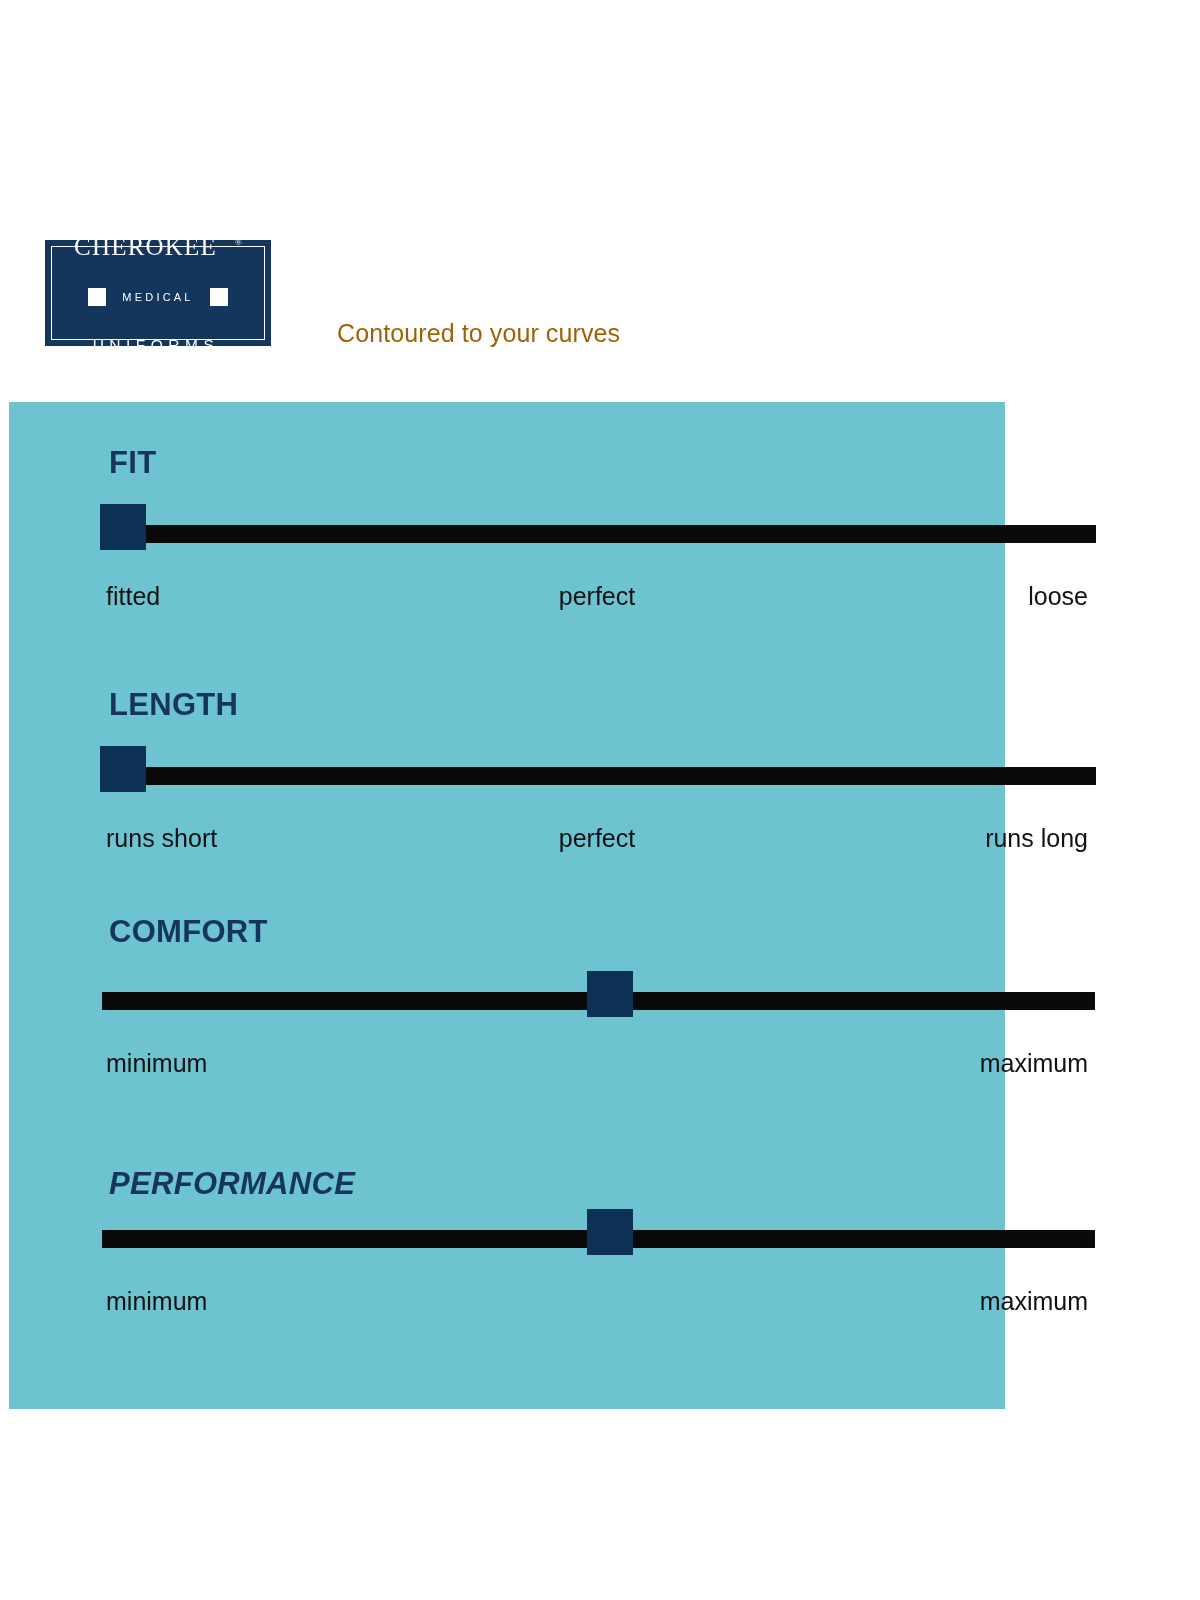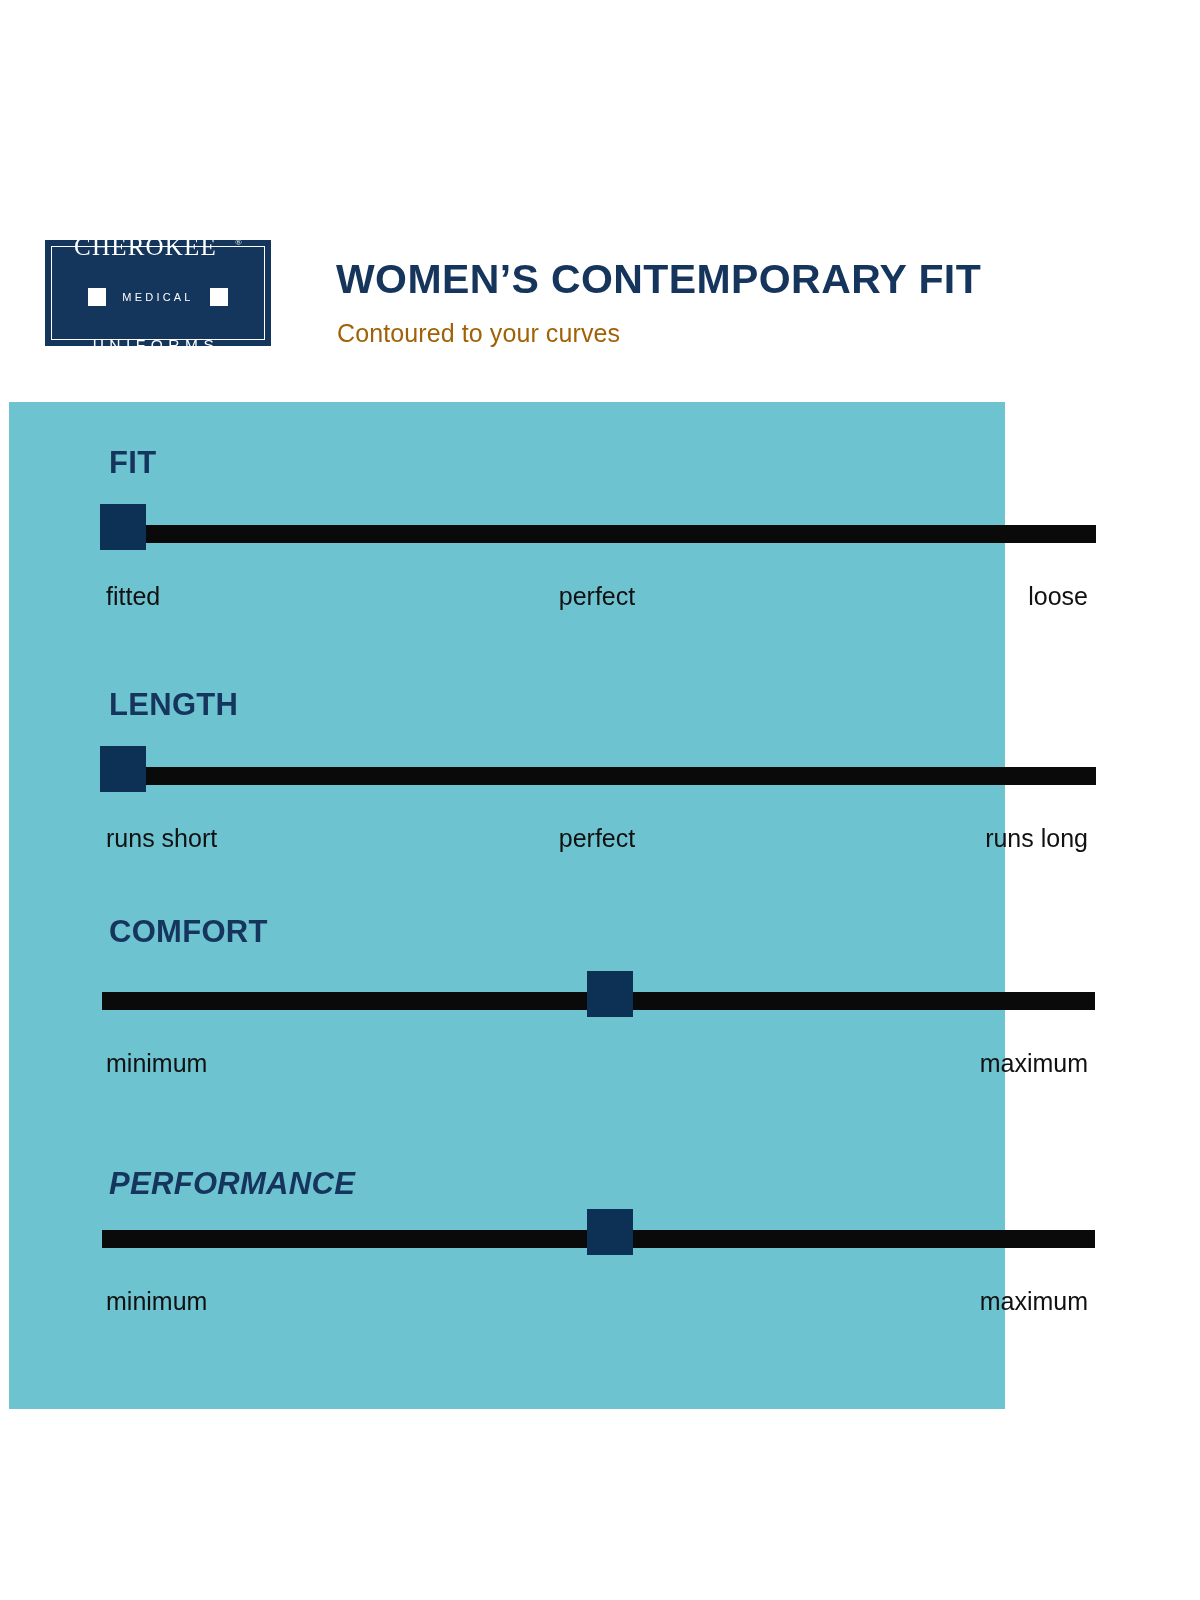--- a/index.html
+++ b/index.html
@@ -162,21 +162,20 @@
       </div>
       <div id="logo-medical-row">
         <span class="logo-rule"></span>
         <span id="logo-medical">MEDICAL</span>
         <span class="logo-rule"></span>
       </div>
       <div id="logo-uniforms">UNIFORMS</div>
     </div>
   </div>
 
-  <div id="title">WOMEN’S CONTEMPORARY FIT</div>
   <div id="subtitle">Contoured to your curves</div>
 </div>
 
 <div id="panel">
 
   <div class="slider-row" style="top:36px;">
     <div class="row-heading" style="top:0;">FIT</div>
     <div class="track-wrap" style="left:91px; top:58px; width:996px;">
       <div class="track" style="left:2px; width:994px;"></div>
       <div class="handle" style="left:0px;"></div>

